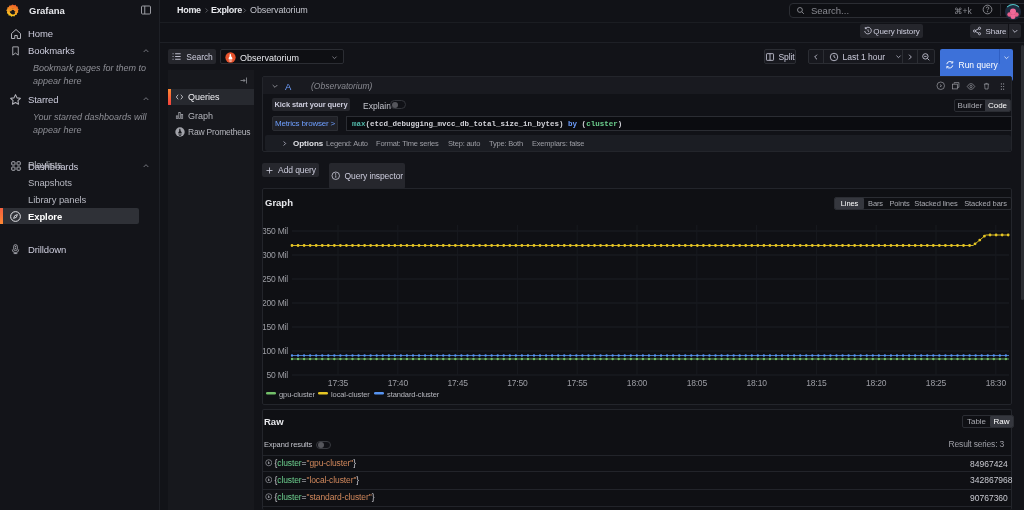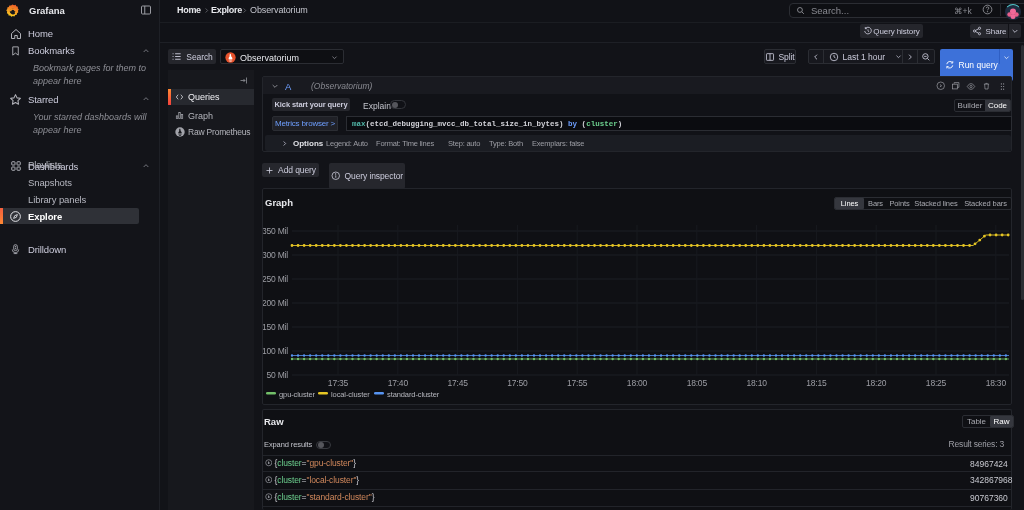--- a/index.html
+++ b/index.html
@@ -348,21 +348,21 @@
       <span style="color:#51b6a7;">max</span><span style="color:#d4d4da;">(etcd_debugging_mvcc_db_total_size_in_bytes)</span> <span style="color:#6e9fff;">by</span> <span style="color:#d4d4da;">(</span><span style="color:#6ccf8e;">cluster</span><span style="color:#d4d4da;">)</span>
     </div>
   </div>
 
   <div class="abs" style="left:2px;top:58px;width:746px;height:16px;background:#1b1d23;border-radius:2px;">
     <svg class="abs" style="left:16px;top:4.5px" width="7" height="7" viewBox="0 0 24 24" fill="none" stroke="#ccccdc" stroke-width="2.5">
         <path d="M9 5 L16 12 L9 19"></path>
       </svg>
     <div class="abs" style="left:28px;top:3.5px;font-size:8px;font-weight:700;color:#e0e1e6;">Options</div>
     <div class="abs" style="left:61px;top:4px;font-size:7.5px;letter-spacing:-0.2px;color:#9d9ea5;">Legend: Auto</div>
-    <div class="abs" style="left:111px;top:4px;font-size:7.5px;letter-spacing:-0.2px;color:#9d9ea5;">Format: Time lines</div>
+    <div class="abs" style="left:111px;top:4px;font-size:7.5px;letter-spacing:-0.2px;color:#9d9ea5;">Format: Time series</div>
     <div class="abs" style="left:183px;top:4px;font-size:7.5px;letter-spacing:-0.2px;color:#9d9ea5;">Step: auto</div>
     <div class="abs" style="left:224px;top:4px;font-size:7.5px;letter-spacing:-0.2px;color:#9d9ea5;">Type: Both</div>
     <div class="abs" style="left:267px;top:4px;font-size:7.5px;letter-spacing:-0.2px;color:#9d9ea5;">Exemplars: false</div>
   </div>
 </div>
 
 <div class="abs" id="addrow" style="left:262px;top:163px;width:751px;height:14px;">
   <div class="btn abs" style="left:0;top:0;width:57px;height:14px;gap:4px;background:#26272d;">
     <svg width="9" height="9" viewBox="0 0 24 24" fill="none" stroke="#ccccdc" stroke-width="2.2">
         <path d="M12 4 V20 M4 12 H20"></path>

